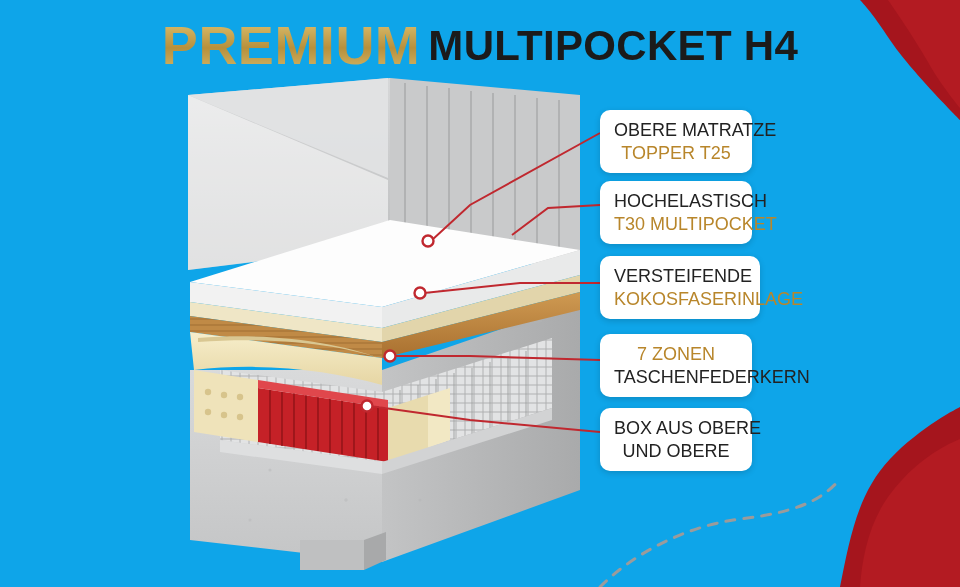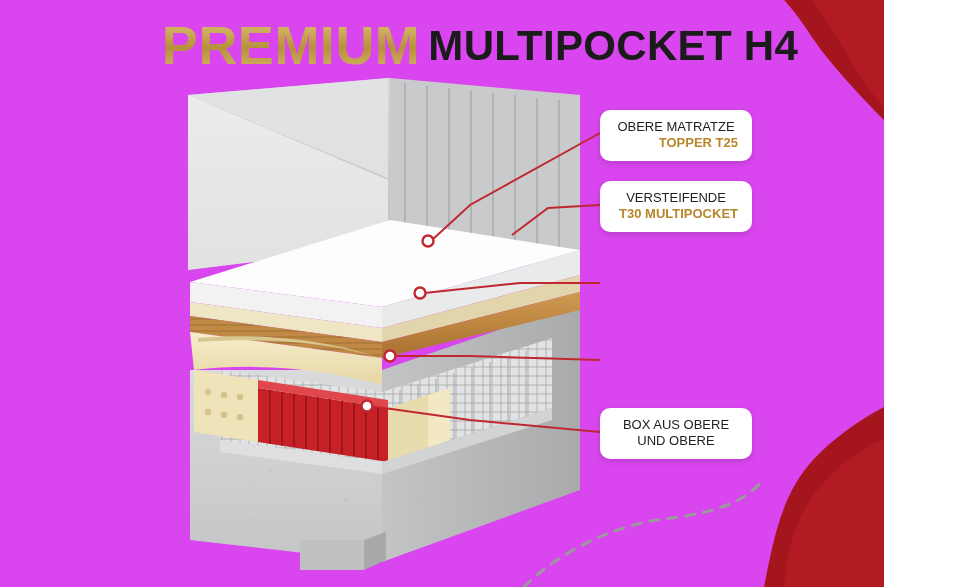--- a/index.html
+++ b/index.html
@@ -10,22 +10,22 @@
   body {
     width: 960px;
     height: 587px;
     overflow: hidden;
     font-family: "Liberation Sans", sans-serif;
     position: relative;
   }
   .stage {
     position: absolute;
     left: 0; top: 0;
-    width: 884px; height: 587px;
-    background: #d946ef;
+    width: 960px; height: 587px;
+    background: #0ea5e9;
     overflow: hidden;
   }
 
   
   .swoosh {
     position: absolute;
     pointer-events: none;
   }
   .swoosh-tr { right: 0; top: 0; width: 300px; height: 120px; }
   .swoosh-br { right: 0; bottom: 0; width: 420px; height: 180px; }
@@ -68,28 +68,27 @@
   
   .label {
     position: absolute;
     background: #ffffff;
     border-radius: 10px;
     box-shadow: 0 2px 6px rgba(0,0,0,0.16);
     text-align: center;
     padding: 9px 14px;
     box-sizing: border-box;
     line-height: 1.25;
-    font-size: 13px;
+    font-size: 18px;
     color: #222222;
   }
   .label .l1, .label .l2 { display: block; white-space: nowrap; }
   .label .gold {
     color: #b8862b;
-    font-weight: bold;
-    text-align: right;
+    font-weight: normal;
   }
   .label .plain { color: #222222; }
 
   #label-topper   { left: 600px; top: 110px;  width: 152px; }
   #label-foam     { left: 600px; top: 181px;  width: 152px; }
   #label-coco     { left: 600px; top: 256px;  width: 160px; }
   #label-zones    { left: 600px; top: 334px;  width: 152px; }
   #label-box      { left: 600px; top: 408px;  width: 152px; }
 
   
@@ -261,24 +260,32 @@
       <circle cx="367" cy="406" r="5.5"></circle>
     </g>
   </svg>
 
   <div class="label" id="label-topper">
     <span class="l1 plain">OBERE MATRATZE</span>
     <span class="l2 gold">TOPPER T25</span>
   </div>
 
   <div class="label" id="label-foam">
+    <span class="l1 plain">HOCHELASTISCH</span>
+    <span class="l2 gold">T30 MULTIPOCKET</span>
+  </div>
+
+  <div class="label" id="label-coco">
     <span class="l1 plain">VERSTEIFENDE</span>
-    <span class="l2 gold">T30 MULTIPOCKET</span>
-  </div>
-
-
+    <span class="l2 gold">KOKOSFASERINLAGE</span>
+  </div>
+
+  <div class="label" id="label-zones">
+    <span class="l1 gold">7 ZONEN</span>
+    <span class="l2 plain">TASCHENFEDERKERN</span>
+  </div>
 
   <div class="label" id="label-box">
     <span class="l1 plain">BOX AUS OBERE</span>
     <span class="l2 plain">UND OBERE</span>
   </div>
 
 </div>
 
 </body></html>

